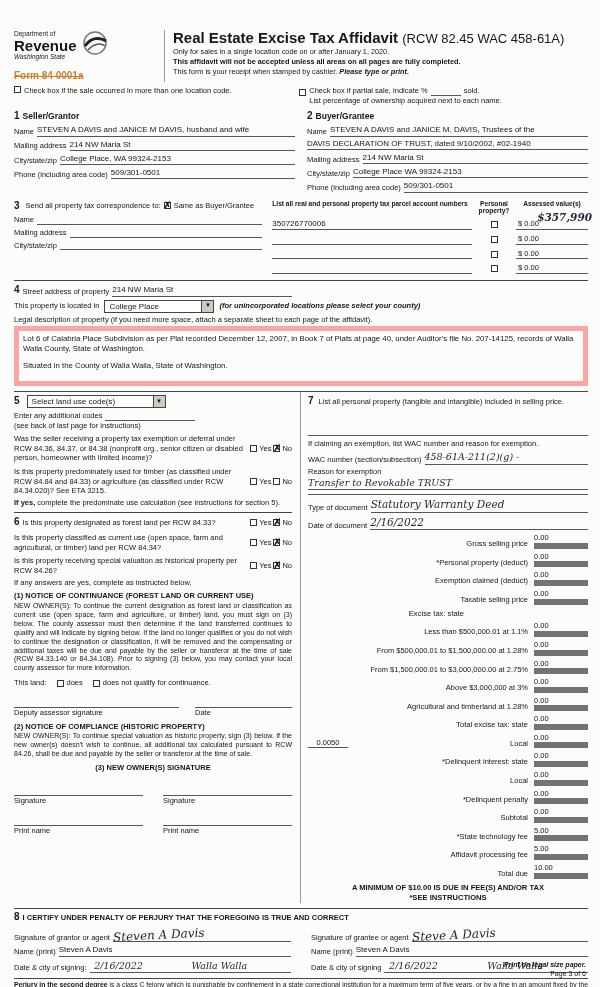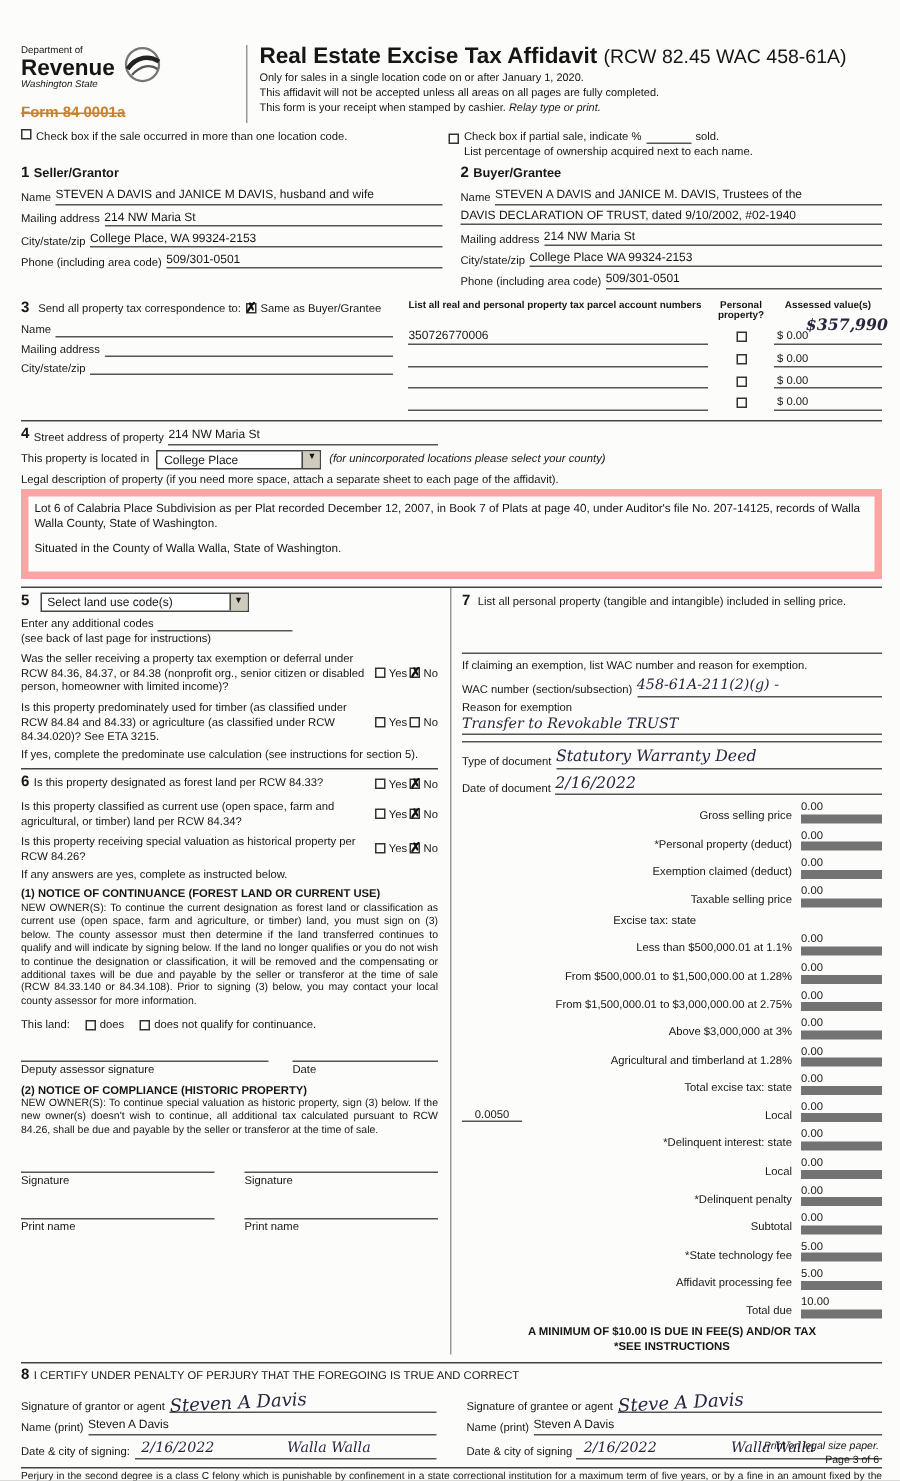--- a/index.html
+++ b/index.html
@@ -1,18 +1,18 @@
 <!DOCTYPE html>
 <html><head>
 <meta charset="utf-8">
 <style>
 *{box-sizing:border-box;margin:0;padding:0}
 body{background:#777;display:flex;justify-content:center;font-family:"Liberation Sans",sans-serif}
 .page{width:600px;height:987px;background:#fcfcfa;color:#161616;font-size:7.5px;line-height:1.28;padding:30px 12px 12px 14px;position:relative;overflow:hidden}
-.b{font-weight:normal}.i{font-style:italic}
+.b{font-weight:bold}.i{font-style:italic}
 .num{font-weight:bold;font-size:10px;margin-right:3px;flex:none}
 .cb{display:inline-block;width:7px;height:7px;border:1px solid #333;background:#fff;position:relative;flex:none;vertical-align:-1px}
 .cb.ck::after{content:"✗";position:absolute;left:-1px;top:-3.5px;font-size:9px;font-weight:bold;color:#111}
 .fld{border-bottom:1px solid #555;min-height:9px}
 .hw{font-family:"DejaVu Serif",serif;font-style:italic;color:#262640;font-size:9.5px;white-space:nowrap}
 .val{font-size:8px}
 .mt12{margin-top:12px}.mt5{margin-top:5px}.mt3{margin-top:3px}.mt2{margin-top:2px}
 
 .hdr{display:flex;margin-bottom:3px}
 .logo{width:150px;flex:none;padding-right:4px}
@@ -120,21 +120,21 @@
           <path d="M3 16 C9 7, 18 7, 24 11" fill="none" stroke="#222" stroke-width="3"></path>
           <path d="M6 20 C12 13, 19 13, 23 16" fill="none" stroke="#555" stroke-width="1.5"></path>
         </svg>
       </div>
       <div class="formno">Form 84 0001a</div>
     </div>
     <div class="tblock">
       <div class="title"><span>Real Estate Excise Tax Affidavit</span> <span class="rcw">(RCW 82.45 WAC 458-61A)</span></div>
       <div class="sub">Only for sales in a single location code on or after January 1, 2020.</div>
       <div class="sub b">This affidavit will not be accepted unless all areas on all pages are fully completed.</div>
-      <div class="sub"><span>This form is your receipt when stamped by cashier.</span> <span class="i b">Relay type or print.</span></div>
+      <div class="sub"><span>This form is your receipt when stamped by cashier.</span> <span class="i b">Please type or print.</span></div>
     </div>
   </div>
 
   <div class="checks">
     <div class="cl">
       <span class="cb"></span>
       <span>Check box if the sale occurred in more than one location code.</span>
     </div>
     <div class="cr">
       <div style="display:flex;gap:3px;align-items:flex-end">
@@ -349,20 +349,21 @@
         <div class="deprow">
           <div class="a dline"></div>
           <div class="b2 dline"></div>
         </div>
         <div class="deplbl">
           <div class="a">Deputy assessor signature</div>
           <div class="b2">Date</div>
         </div>
         <div class="notice-t">(2) NOTICE OF COMPLIANCE (HISTORIC PROPERTY)</div>
         <div class="body-j">NEW OWNER(S): To continue special valuation as historic property, sign (3) below. If the new owner(s) doesn't wish to continue, all additional tax calculated pursuant to RCW 84.26, shall be due and payable by the seller or transferor at the time of sale.</div>
+        <div class="notice-t c">(3) NEW OWNER(S) SIGNATURE</div>
         <div class="sig2">
           <div class="sigcol">
             <div class="dline"></div>
             <div>Signature</div>
             <div class="dline"></div>
             <div>Print name</div>
           </div>
           <div class="sigcol">
             <div class="dline"></div>
             <div>Signature</div>

